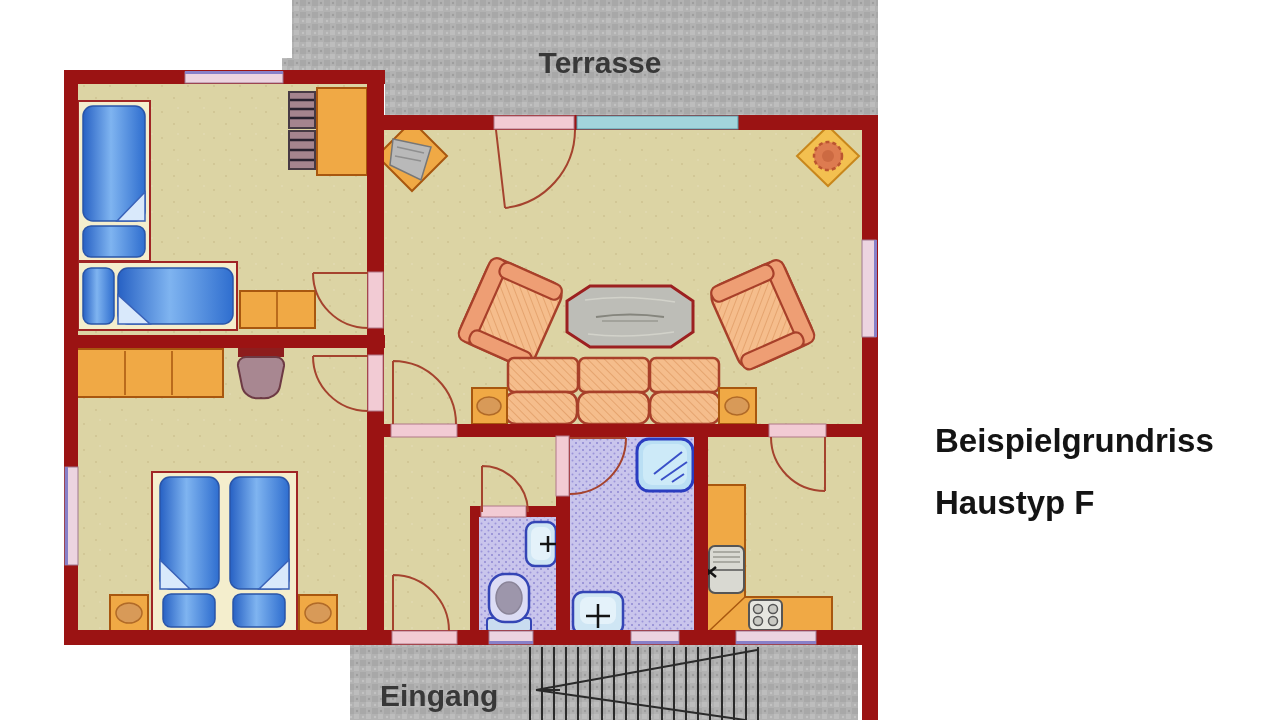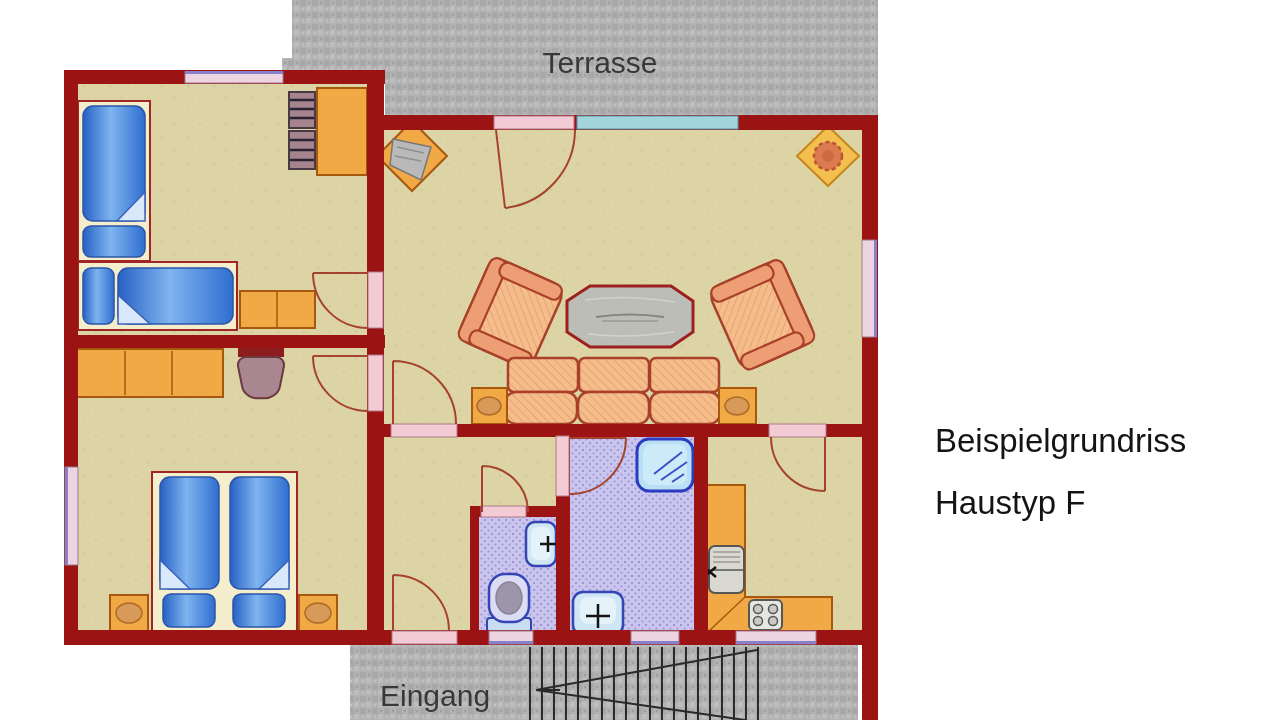--- a/index.html
+++ b/index.html
@@ -1,17 +1,17 @@
 <!DOCTYPE html>
 <html style="--wall-red: #9b1313; --floor-beige: #dcd4a4; --wet-floor: #c9c5ec; --terrace-gray: #b2b2b2; --furniture-wood: #f0a945; --furniture-wood-border: #a8570f; --upholstery: #f5bd8c; --upholstery-border: #a8402a; --bed-frame: #f4eecd; --bed-blue: #3f7fdc; --window-pink: #ecd4e0; --window-teal: #a2d4dc; --fixture-blue: #cfe6f4; --fixture-border: #3445b5; --door-line: #a5432e; --text-dark: #141414;"><head>
 <meta charset="utf-8">
 <style>
   html,body{margin:0;padding:0;background:#ffffff;}
   body{width:1280px;height:720px;overflow:hidden;font-family:"Liberation Sans",sans-serif;}
-  .page{position:relative;width:1280px;height:508px;background:#fff;}
+  .page{position:relative;width:1280px;height:508px;background:#fff;font-weight:bold;}
   svg{display:block;}
   
   .wall{fill:var(--wall-red);}
   .floor-base{fill:var(--floor-beige);}
   .wet-base{fill:var(--wet-floor);}
   .gravel-base{fill:var(--terrace-gray);}
   .uph-base{fill:var(--upholstery);}
   .wood{fill:var(--furniture-wood);stroke:var(--furniture-wood-border);stroke-width:2;}
   .frame{fill:var(--bed-frame);stroke:#a02525;stroke-width:2;}
   .bed{fill:url(#bedgrad);stroke:#2a55a8;stroke-width:1.5;}

